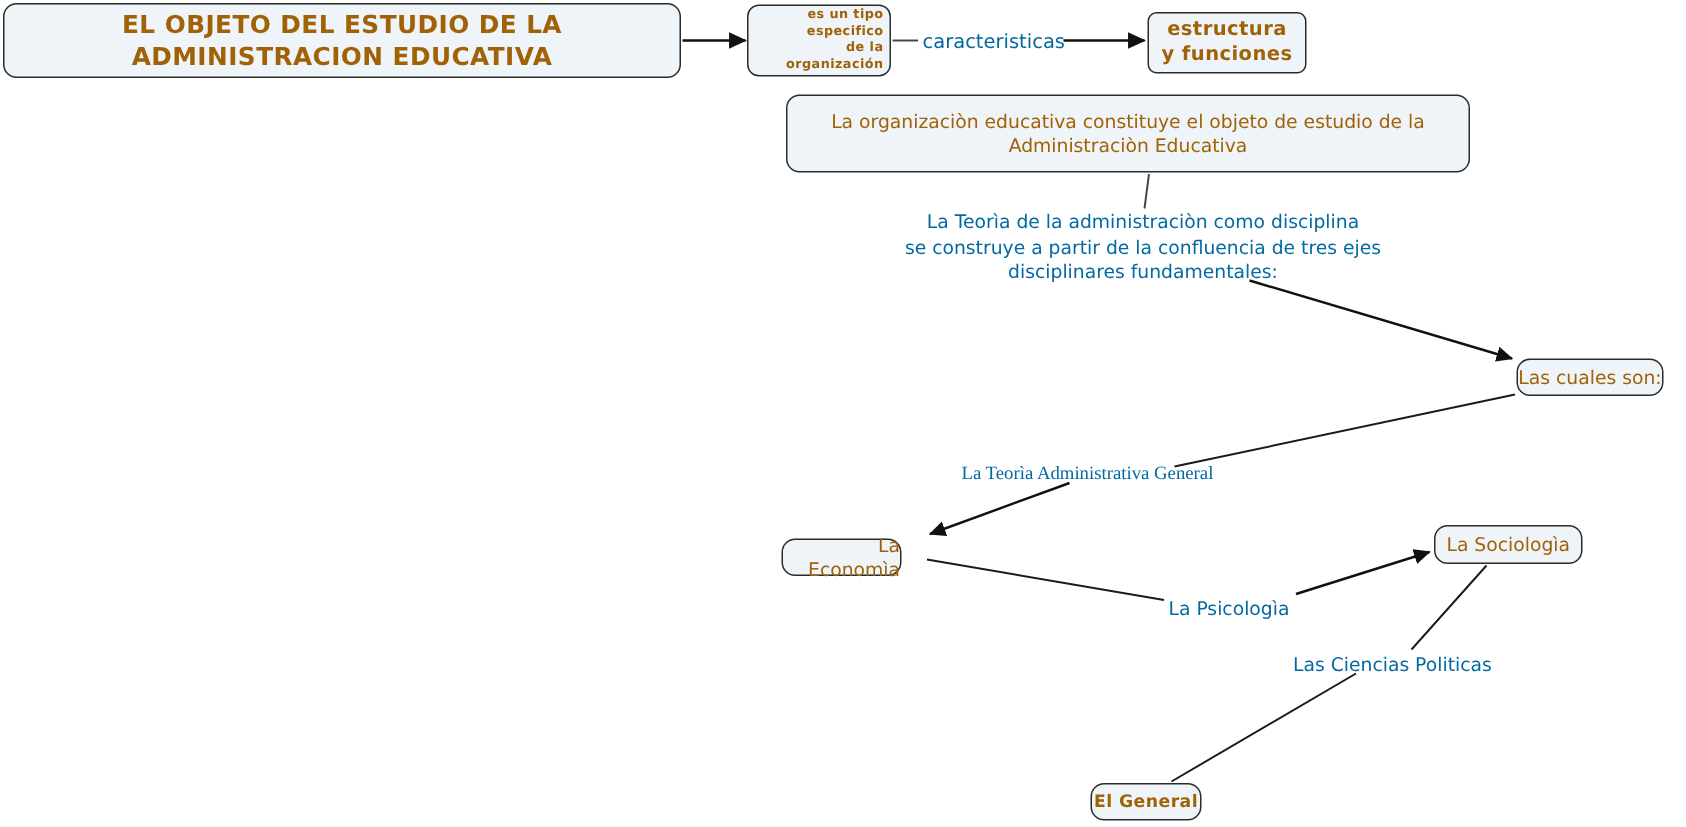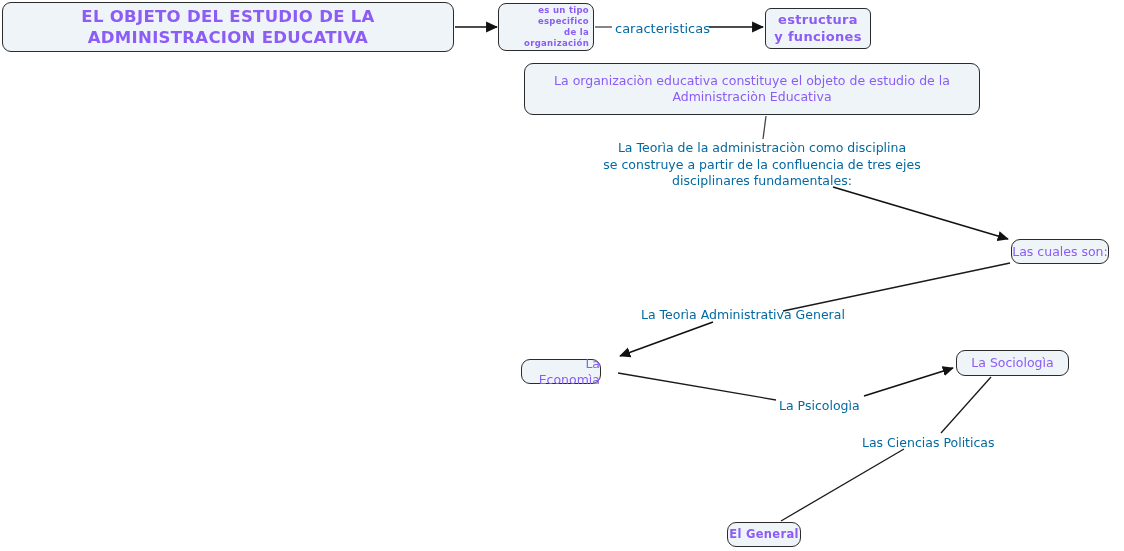--- a/index.html
+++ b/index.html
@@ -13,21 +13,21 @@
 
   .node{
     position:absolute;
     box-sizing:border-box;
     background:#eef4f7;
     border:1.6px solid #2b2b2b;
     border-radius:9px;
     display:flex;align-items:center;justify-content:center;
     text-align:center;
     line-height:1.28;
-    color:#8b5cf6;
+    color:#a16207;
   }
   
   .comic{
     font-family:"DejaVu Sans", sans-serif;
     font-weight:bold;
     letter-spacing:.3px;
   }
   .plain{
     font-family:"DejaVu Sans", sans-serif;
     font-weight:normal;
@@ -62,31 +62,31 @@
   }
   #node-cuales{
     left:1011px;top:239px;width:98px;height:25px;
     font-size:12.5px;border-radius:9px;
   }
   #node-economia{
     left:521px;top:359px;width:80px;height:25px;
     font-size:12.5px;border-radius:9px;text-align:right;
   }
   #node-sociologia{
-    left:956px;top:350px;width:113px;height:26px;
+    left:956px;top:350px;width:99px;height:26px;
     font-size:12.5px;border-radius:9px;
   }
   #node-dereho{
     left:727px;top:522px;width:74px;height:25px;
     font-size:11.5px;border-radius:9px;
   }
 
   #label-caracteristicas{left:615px;top:20px;font-size:13px;}
   #label-teoria-block{left:575px;top:140px;width:374px;}
-  #label-tag{left:641px;top:307px;font-size:12.5px;}
+  #label-tag{left:641px;top:307px;font-size:12.5px;font-family:Liberation Serif, serif;}
   #label-psicologia{left:779px;top:398px;font-size:12.5px;}
   #label-ciencias{left:849px;top:435px;font-size:12.5px;margin-left:13px;}
 </style>
 </head>
 <body>
 
 <div id="canvas">
 
   <svg id="edges" viewBox="0 0 1124 551" xmlns="http://www.w3.org/2000/svg">
     <defs>

